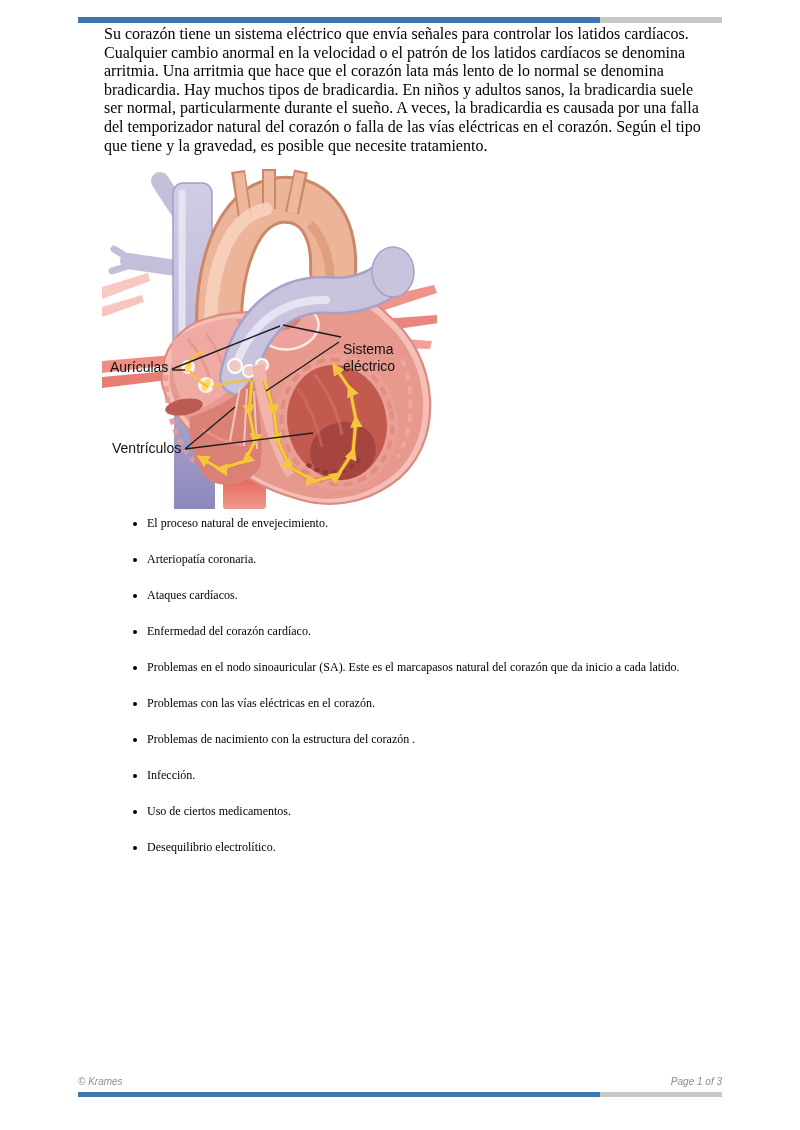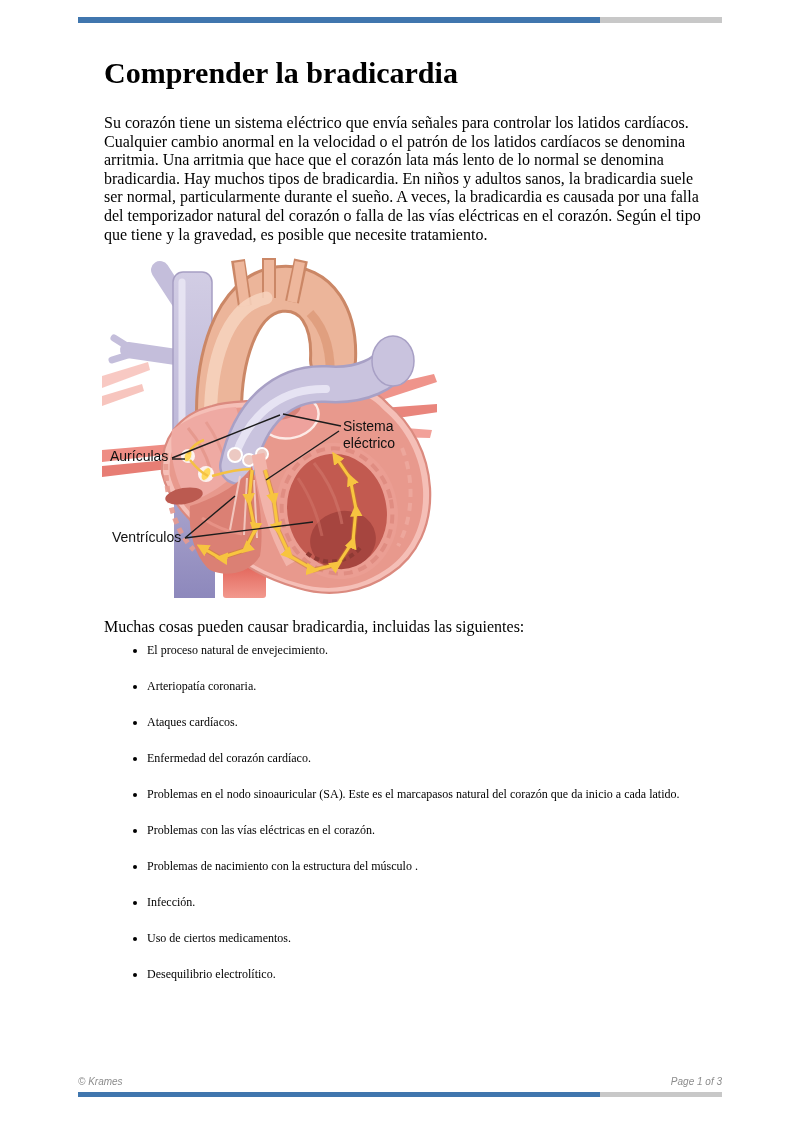--- a/index.html
+++ b/index.html
@@ -11,41 +11,40 @@
   .rule .seg-blue{width:522px;height:100%;background:#4076ae;}
   .rule .seg-gray{width:122px;height:100%;background:#c8c8c8;}
   .content{position:absolute;left:104px;top:0;width:600px;}
   h1{margin:57px 0 0 0;font-size:30px;line-height:32px;font-weight:bold;}
   p.intro{margin:25px 0 0 0;font-size:16px;line-height:18.6px;width:599px;}
   .figure{position:relative;margin:14px 0 0 -2px;width:335px;height:340px;}
   .figure svg{position:absolute;left:0;top:0;}
   .fig-label{position:absolute;font-family:"Liberation Sans","DejaVu Sans",sans-serif;
              font-size:14px;line-height:16.5px;color:#101010;}
   #lbl-atria{left:8px;top:190px;}
-  #lbl-sis{left:241px;top:160px;width:68px;}
+  #lbl-sis{left:241px;top:172px;width:68px;}
   #lbl-ven{left:10px;top:271px;}
   h2{margin:27px 0 0 0;font-size:26px;line-height:28px;font-weight:bold;}
   p.causes-intro{margin:19px 0 0 0;font-size:16px;line-height:19px;}
   ul.causes{margin:5px 0 0 0;padding:0 0 0 43px;font-size:12px;line-height:19px;width:554px;}
   ul.causes li{margin:0 0 17px 0;}
   .footer-text{position:absolute;top:1076px;font-family:"Liberation Sans","DejaVu Sans",sans-serif;
                font-style:italic;font-size:10px;color:#8c8c8c;}
   #footer-left{left:78px;}
   #footer-right{right:78px;text-align:left;}
 </style>
 </head>
 <body>
 
 <div class="rule rule-top">
   <div class="seg-blue"></div>
   <div class="seg-gray"></div>
 </div>
 
 <div class="content">
-  <h1>Comprender la bradicardia</h1>
 
   <p class="intro">Su corazón tiene un sistema eléctrico que envía señales para controlar los latidos cardíacos. Cualquier cambio anormal en la velocidad o el patrón de los latidos cardíacos se denomina arritmia. Una arritmia que hace que el corazón lata más lento de lo normal se denomina bradicardia. Hay muchos tipos de bradicardia. En niños y adultos sanos, la bradicardia suele ser normal, particularmente durante el sueño. A veces, la bradicardia es causada por una falla del temporizador natural del corazón o falla de las vías eléctricas en el corazón. Según el tipo que tiene y la gravedad, es posible que necesite tratamiento.</p>
 
   <div class="figure">
     <svg width="335" height="340" viewBox="0 0 335 340">
       <defs>
         <linearGradient id="gSVC" x1="0" y1="0" x2="0" y2="1">
           <stop offset="0" stop-color="#d2cde4"></stop>
             <stop offset="1" stop-color="#b9b3d6"></stop>
         </linearGradient>
@@ -176,30 +175,29 @@
         <line x1="237" y1="173" x2="164" y2="222"></line>
         <line x1="83" y1="280" x2="133" y2="238"></line>
         <line x1="83" y1="280" x2="211" y2="264"></line>
       </g>
     </svg>
     <div class="fig-label" id="lbl-atria">Aurículas</div>
     <div class="fig-label" id="lbl-sis">Sistema eléctrico</div>
     <div class="fig-label" id="lbl-ven">Ventrículos</div>
   </div>
 
-  <p class="causes-intro">Muchas cosas pueden causar bradicardia, incluidas las siguientes:</p>
 
   <ul class="causes">
     <li>El proceso natural de envejecimiento.</li>
     <li>Arteriopatía coronaria.</li>
     <li>Ataques cardíacos.</li>
     <li>Enfermedad del corazón cardíaco.</li>
     <li>Problemas en el nodo sinoauricular (SA). Este es el marcapasos natural del corazón que da inicio a cada latido.</li>
     <li>Problemas con las vías eléctricas en el corazón.</li>
-    <li>Problemas de nacimiento con la estructura del músculo .</li>
+    <li>Problemas de nacimiento con la estructura del corazón .</li>
     <li>Infección.</li>
     <li>Uso de ciertos medicamentos.</li>
     <li>Desequilibrio electrolítico.</li>
   </ul>
 </div>
 
 <div class="rule rule-bottom">
   <div class="seg-blue"></div>
   <div class="seg-gray"></div>
 </div>

